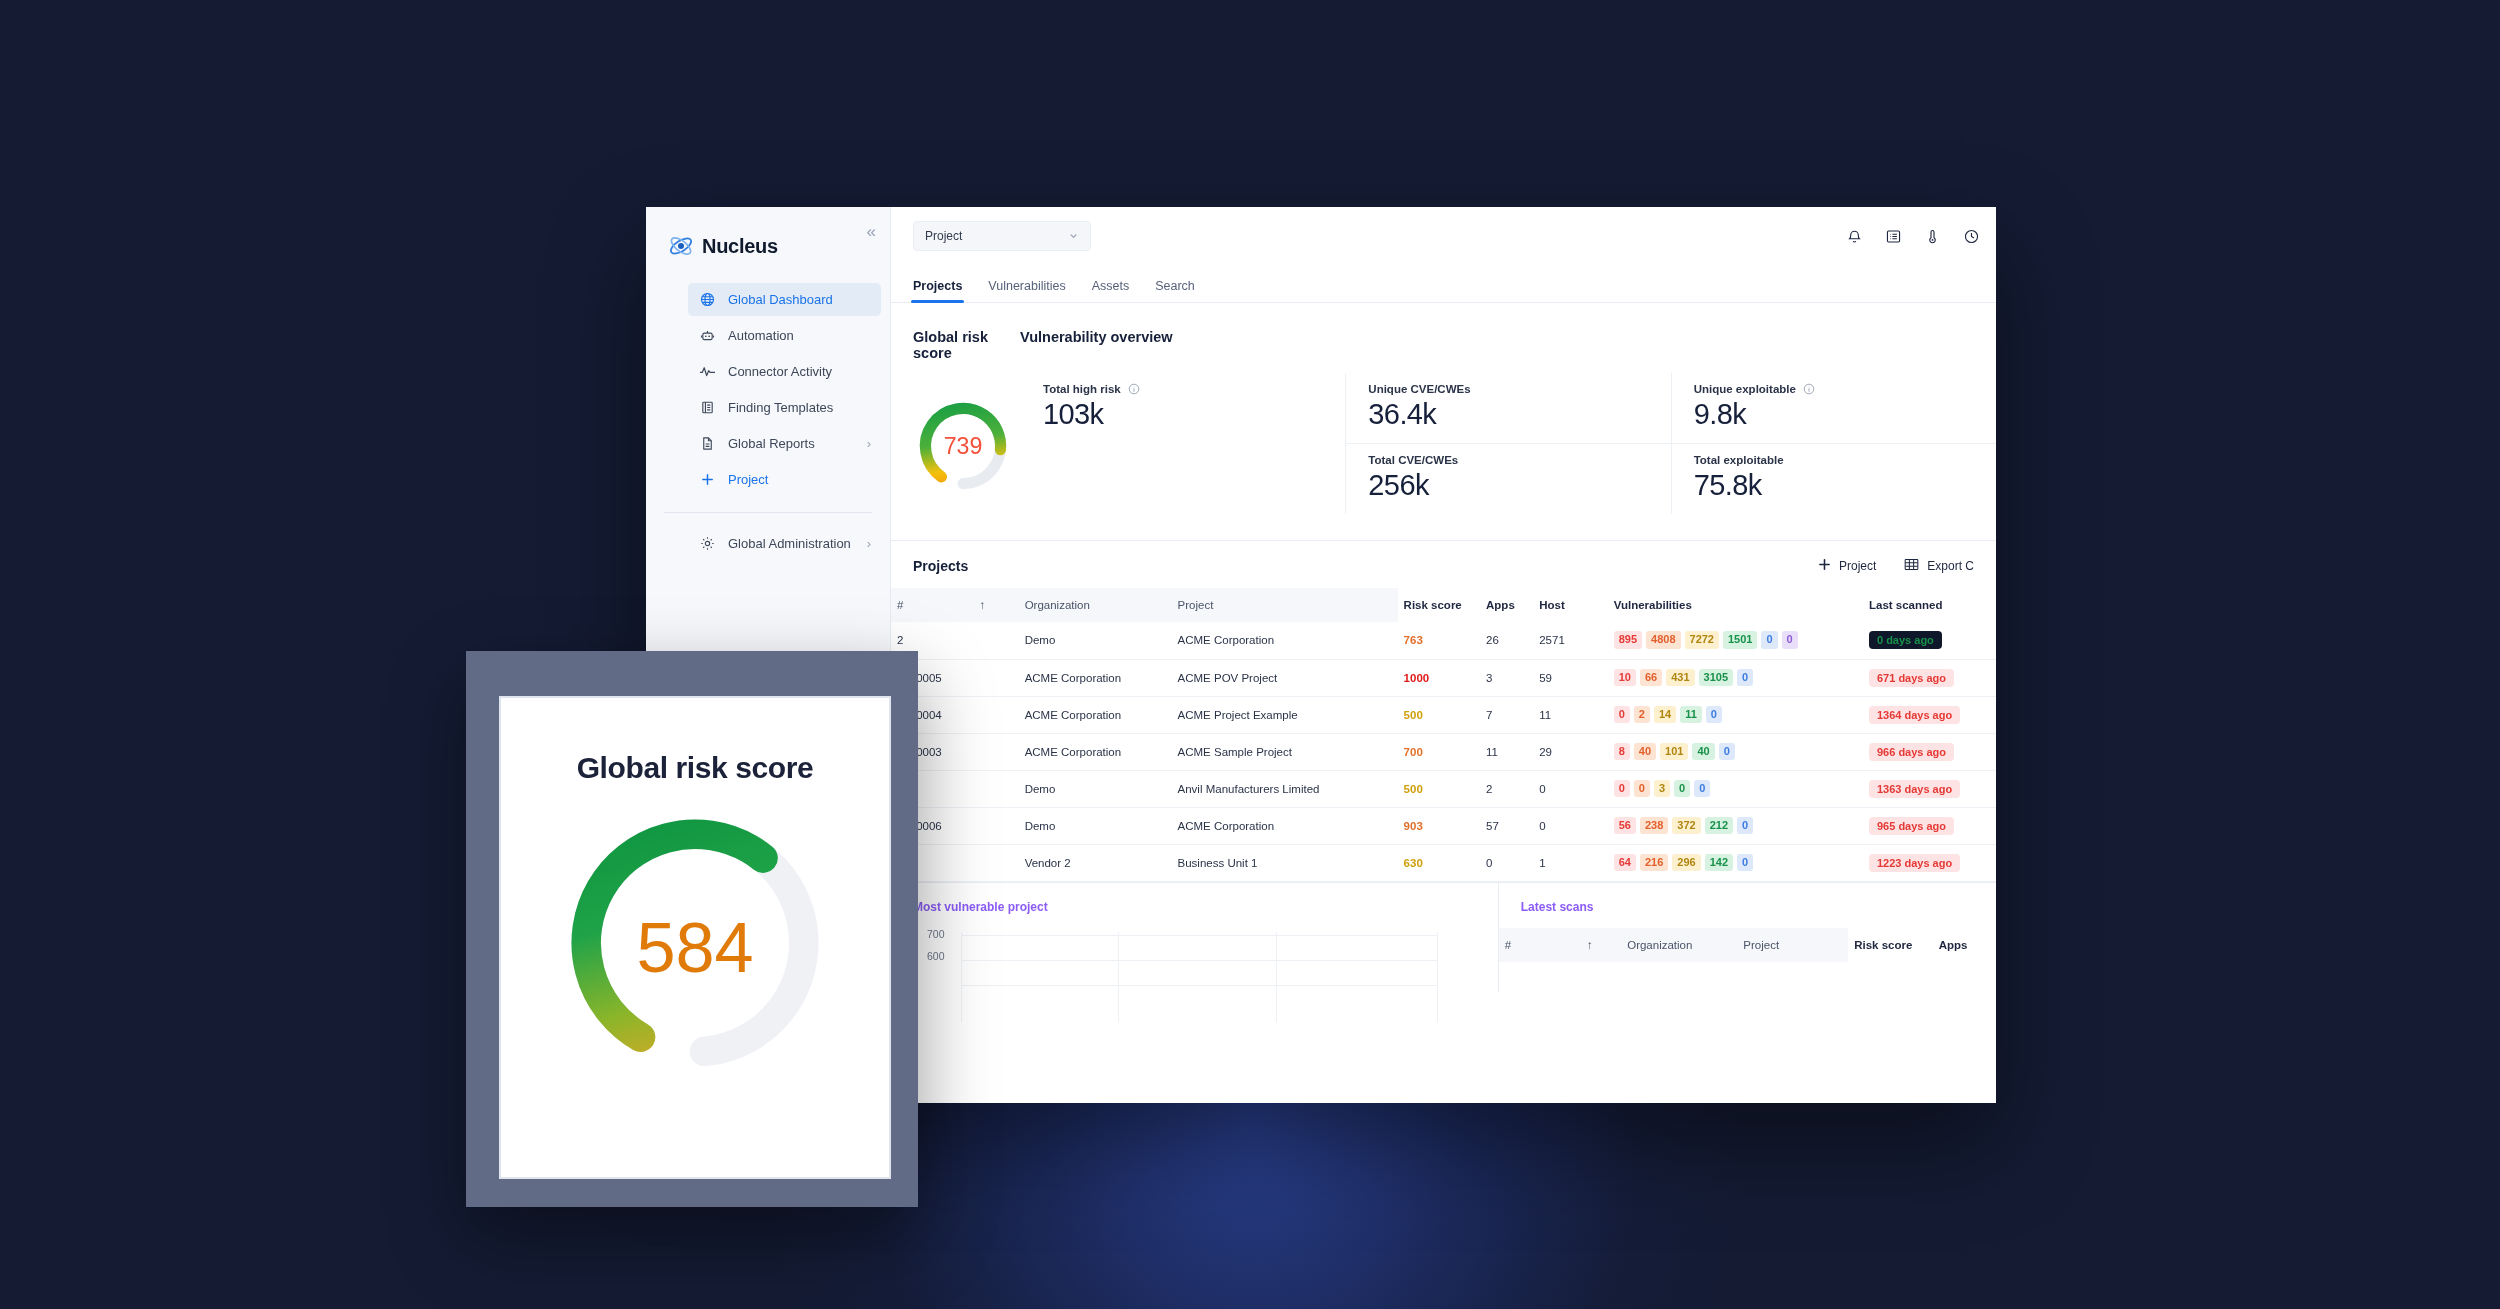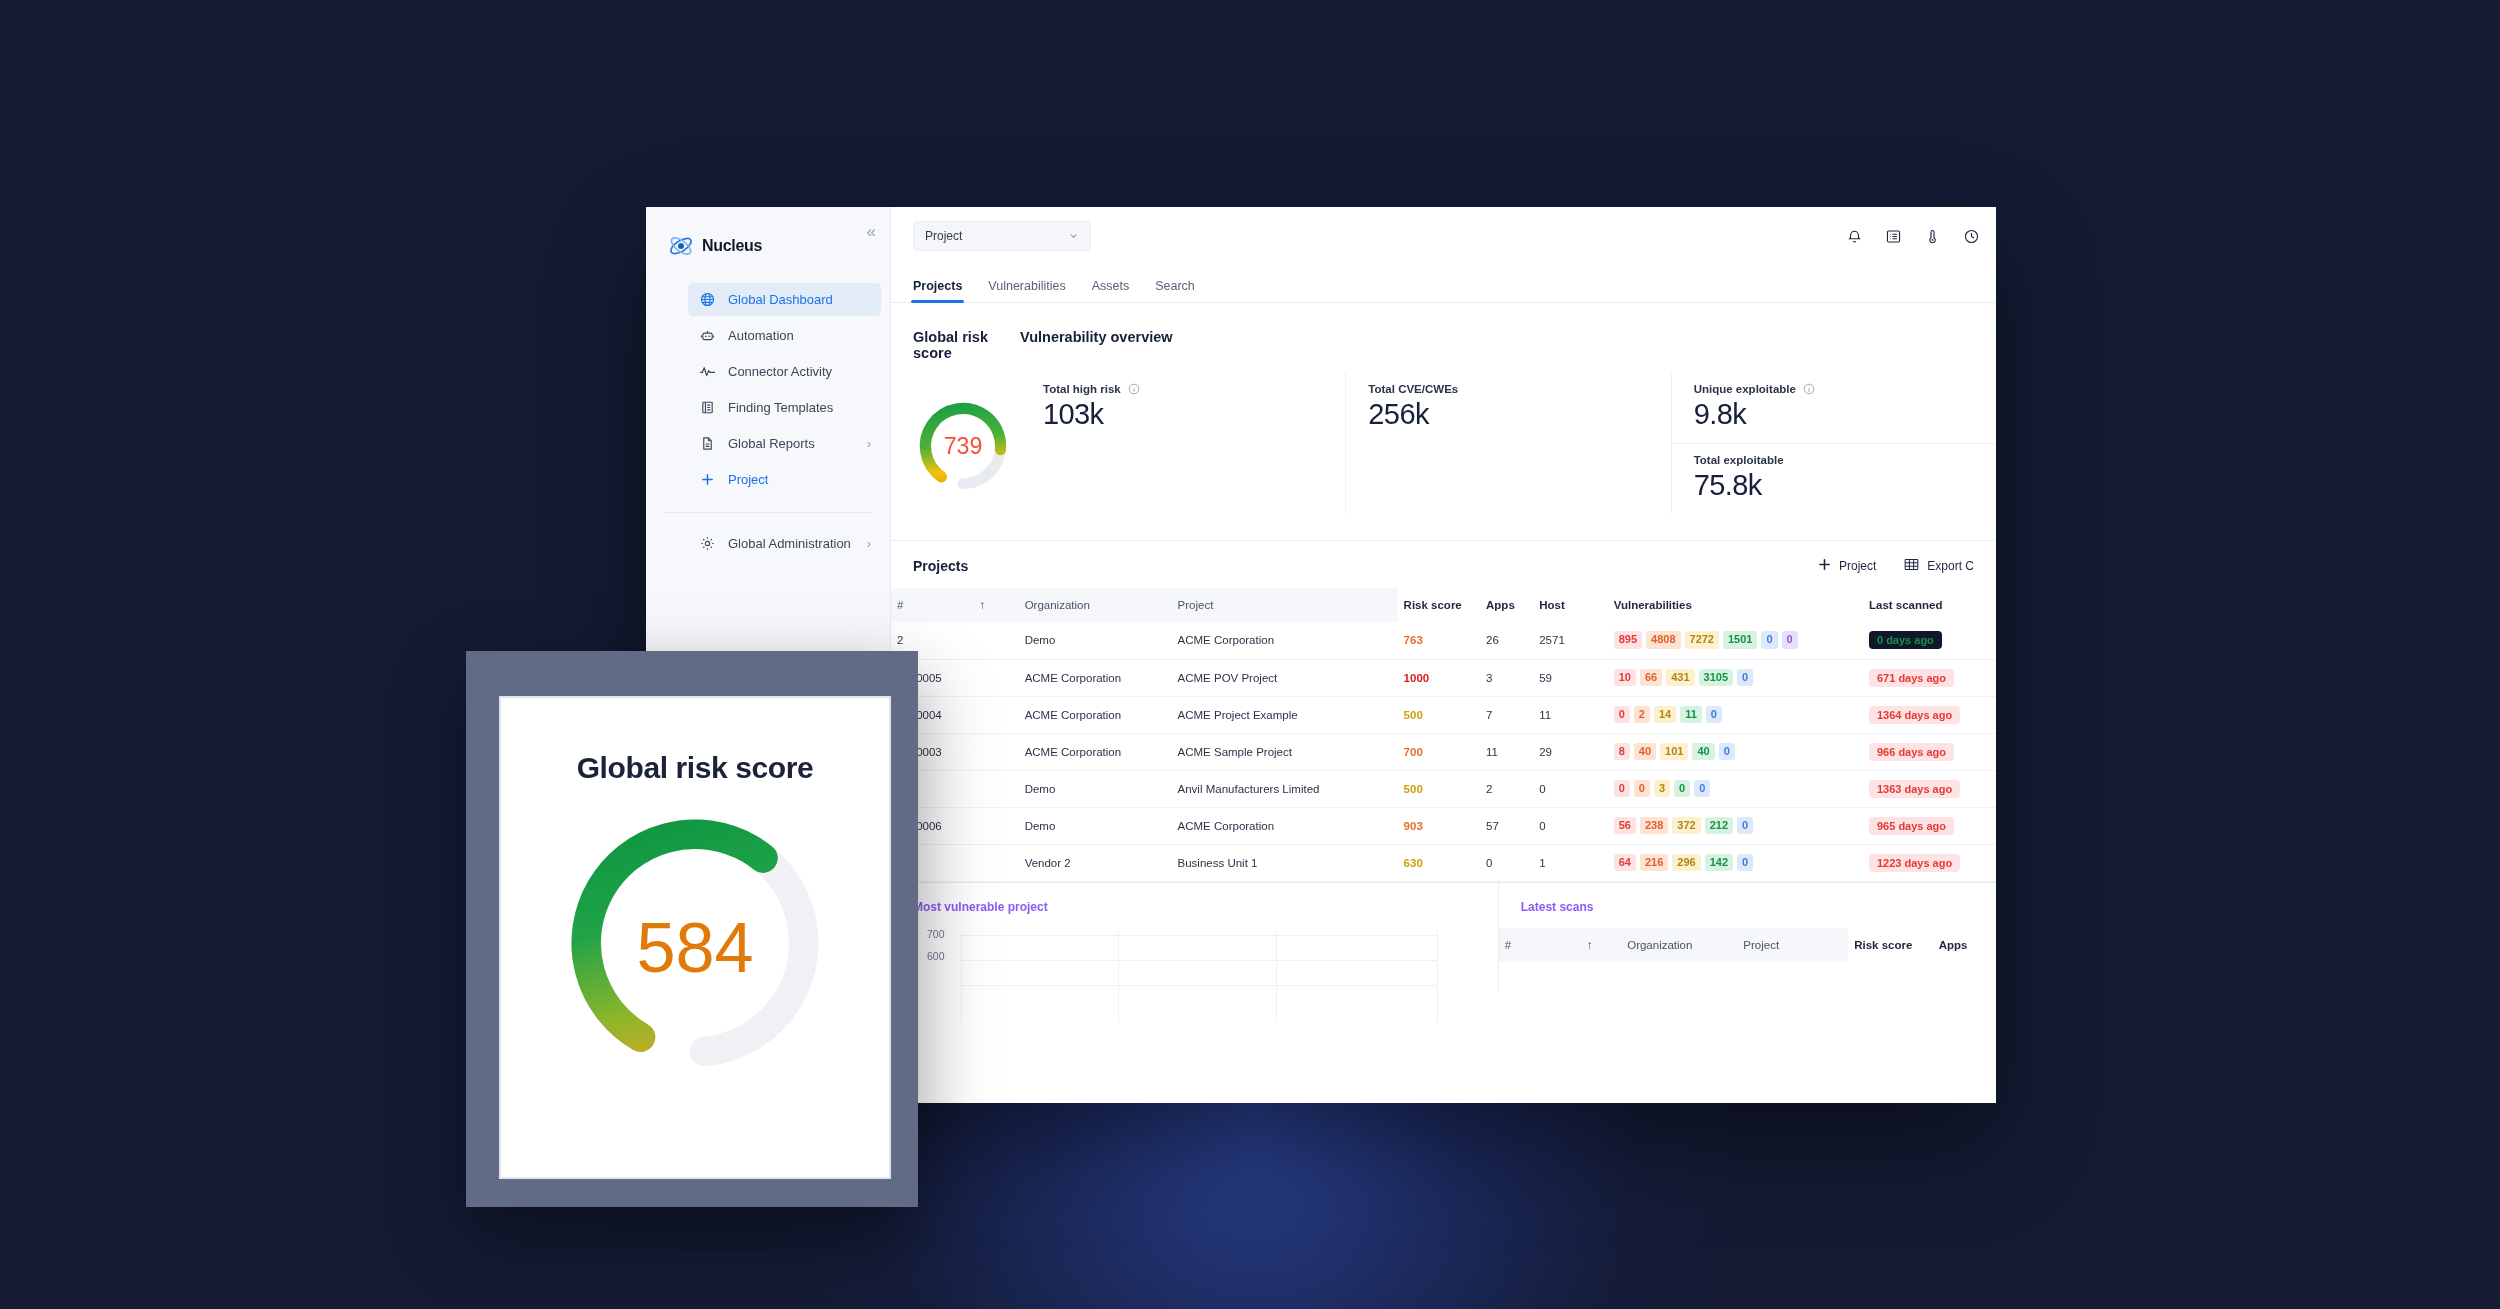--- a/index.html
+++ b/index.html
@@ -31,21 +31,21 @@
   
   .sidebar {
     width: 245px; flex: 0 0 245px;
     background: #f6f8fb;
     border-right: 1px solid #e6eaf1;
     padding: 18px 0 0 0;
     position: relative;
   }
   .brand-row { display: flex; align-items: center; padding: 8px 14px 0 22px; }
   .brand-logo { width: 26px; height: 26px; flex: 0 0 26px; margin-right: 8px; }
-  .brand-name { font-size: 16px; font-weight: 700; color: #0f1b2d; letter-spacing: -0.3px; }
+  .brand-name { font-size: 20px; font-weight: 700; color: #0f1b2d; letter-spacing: -0.3px; }
   .collapse-btn {
     position: absolute; right: 14px; top: 16px;
     font-size: 17px; color: #95a0b3; cursor: pointer;
     line-height: 1;
   }
   .nav { margin-top: 24px; padding: 0 9px; margin-left: 33px; }
   .nav-item {
     display: flex; align-items: center;
     height: 33px; padding: 0 10px;
     border-radius: 5px; cursor: pointer;
@@ -365,20 +365,26 @@
                     <circle cx="7" cy="7" r="5.6"></circle>
                         <path d="M7 6.2v4M7 4.3v.5"></path>
                   </svg>
                 </span>
               </div>
               <div class="kpi-val">103k</div>
             </div>
           </div>
 
           <div class="kpi-col">
+            <div class="kpi-cell">
+              <div class="kpi-label">
+                    <span>Unique CVE/CWEs</span>
+                  </div>
+              <div class="kpi-val">36.4k</div>
+            </div>
             <div class="kpi-cell">
               <div class="kpi-label">
                     <span>Total CVE/CWEs</span>
                   </div>
               <div class="kpi-val">256k</div>
             </div>
           </div>
 
           <div class="kpi-col">
             <div class="kpi-cell">

